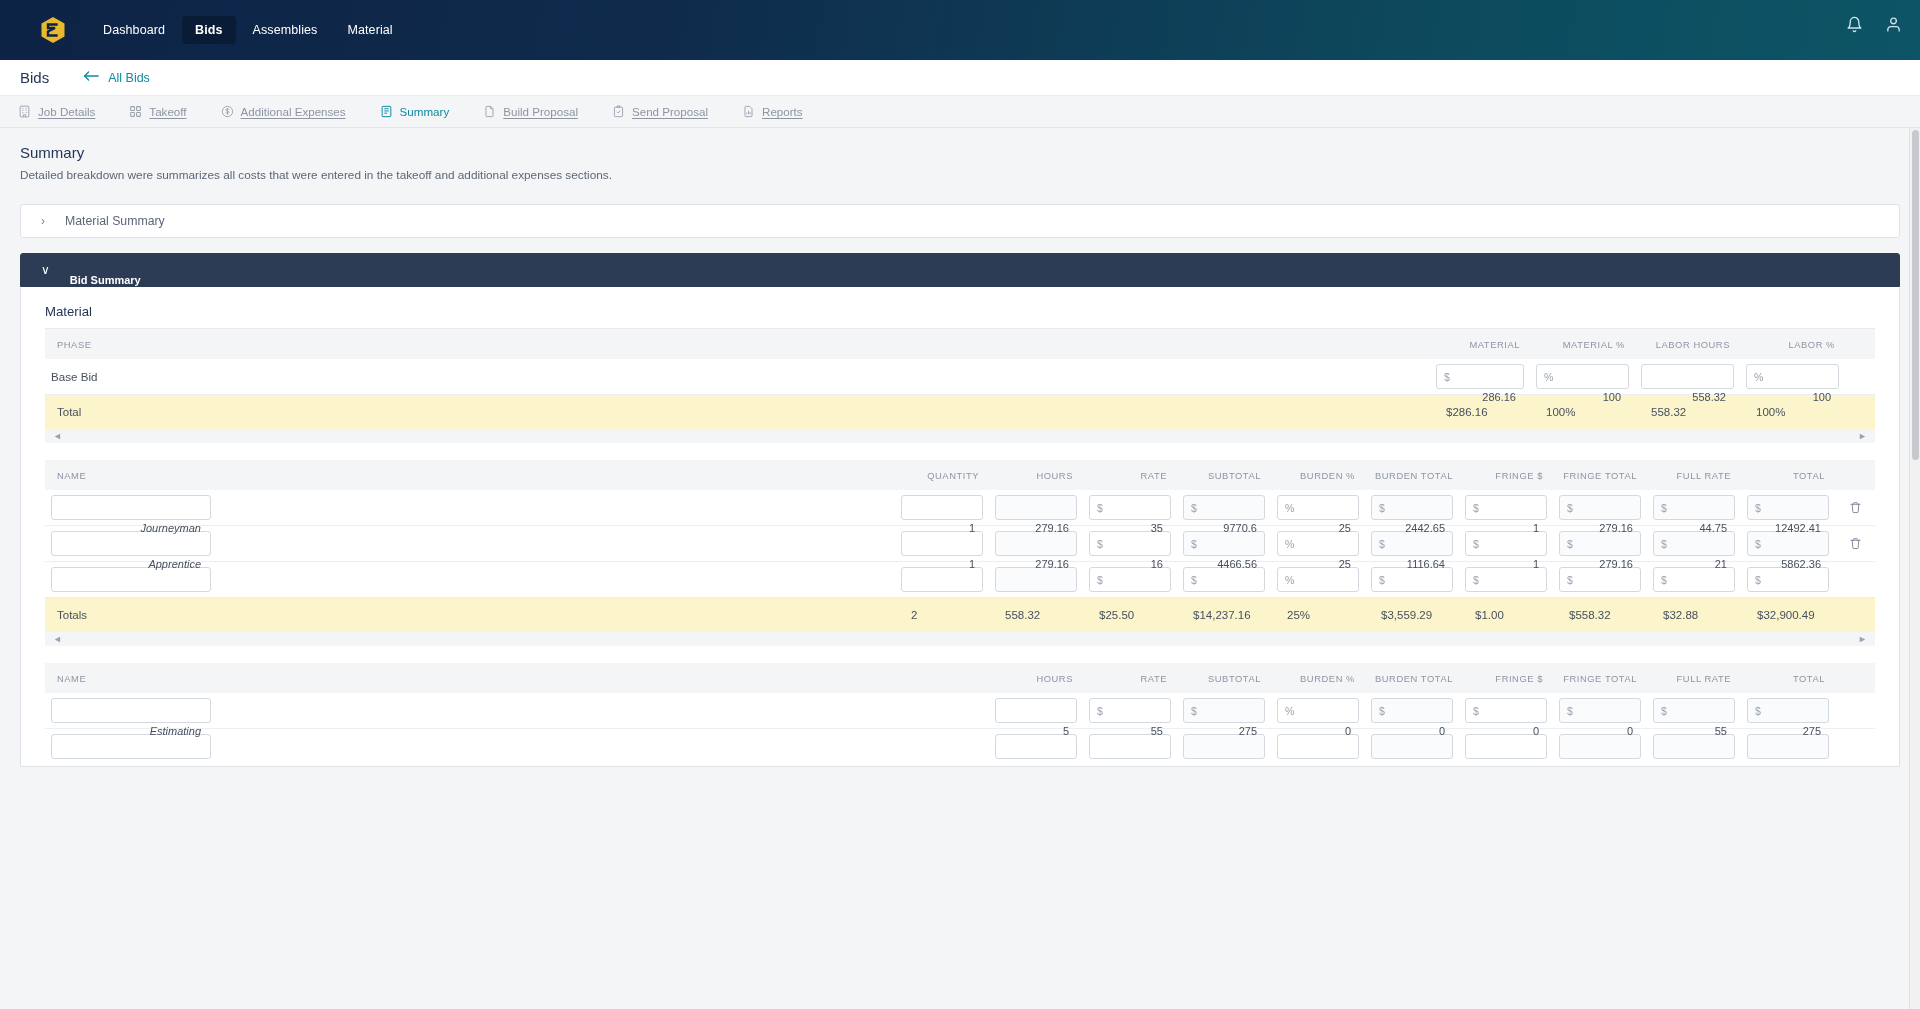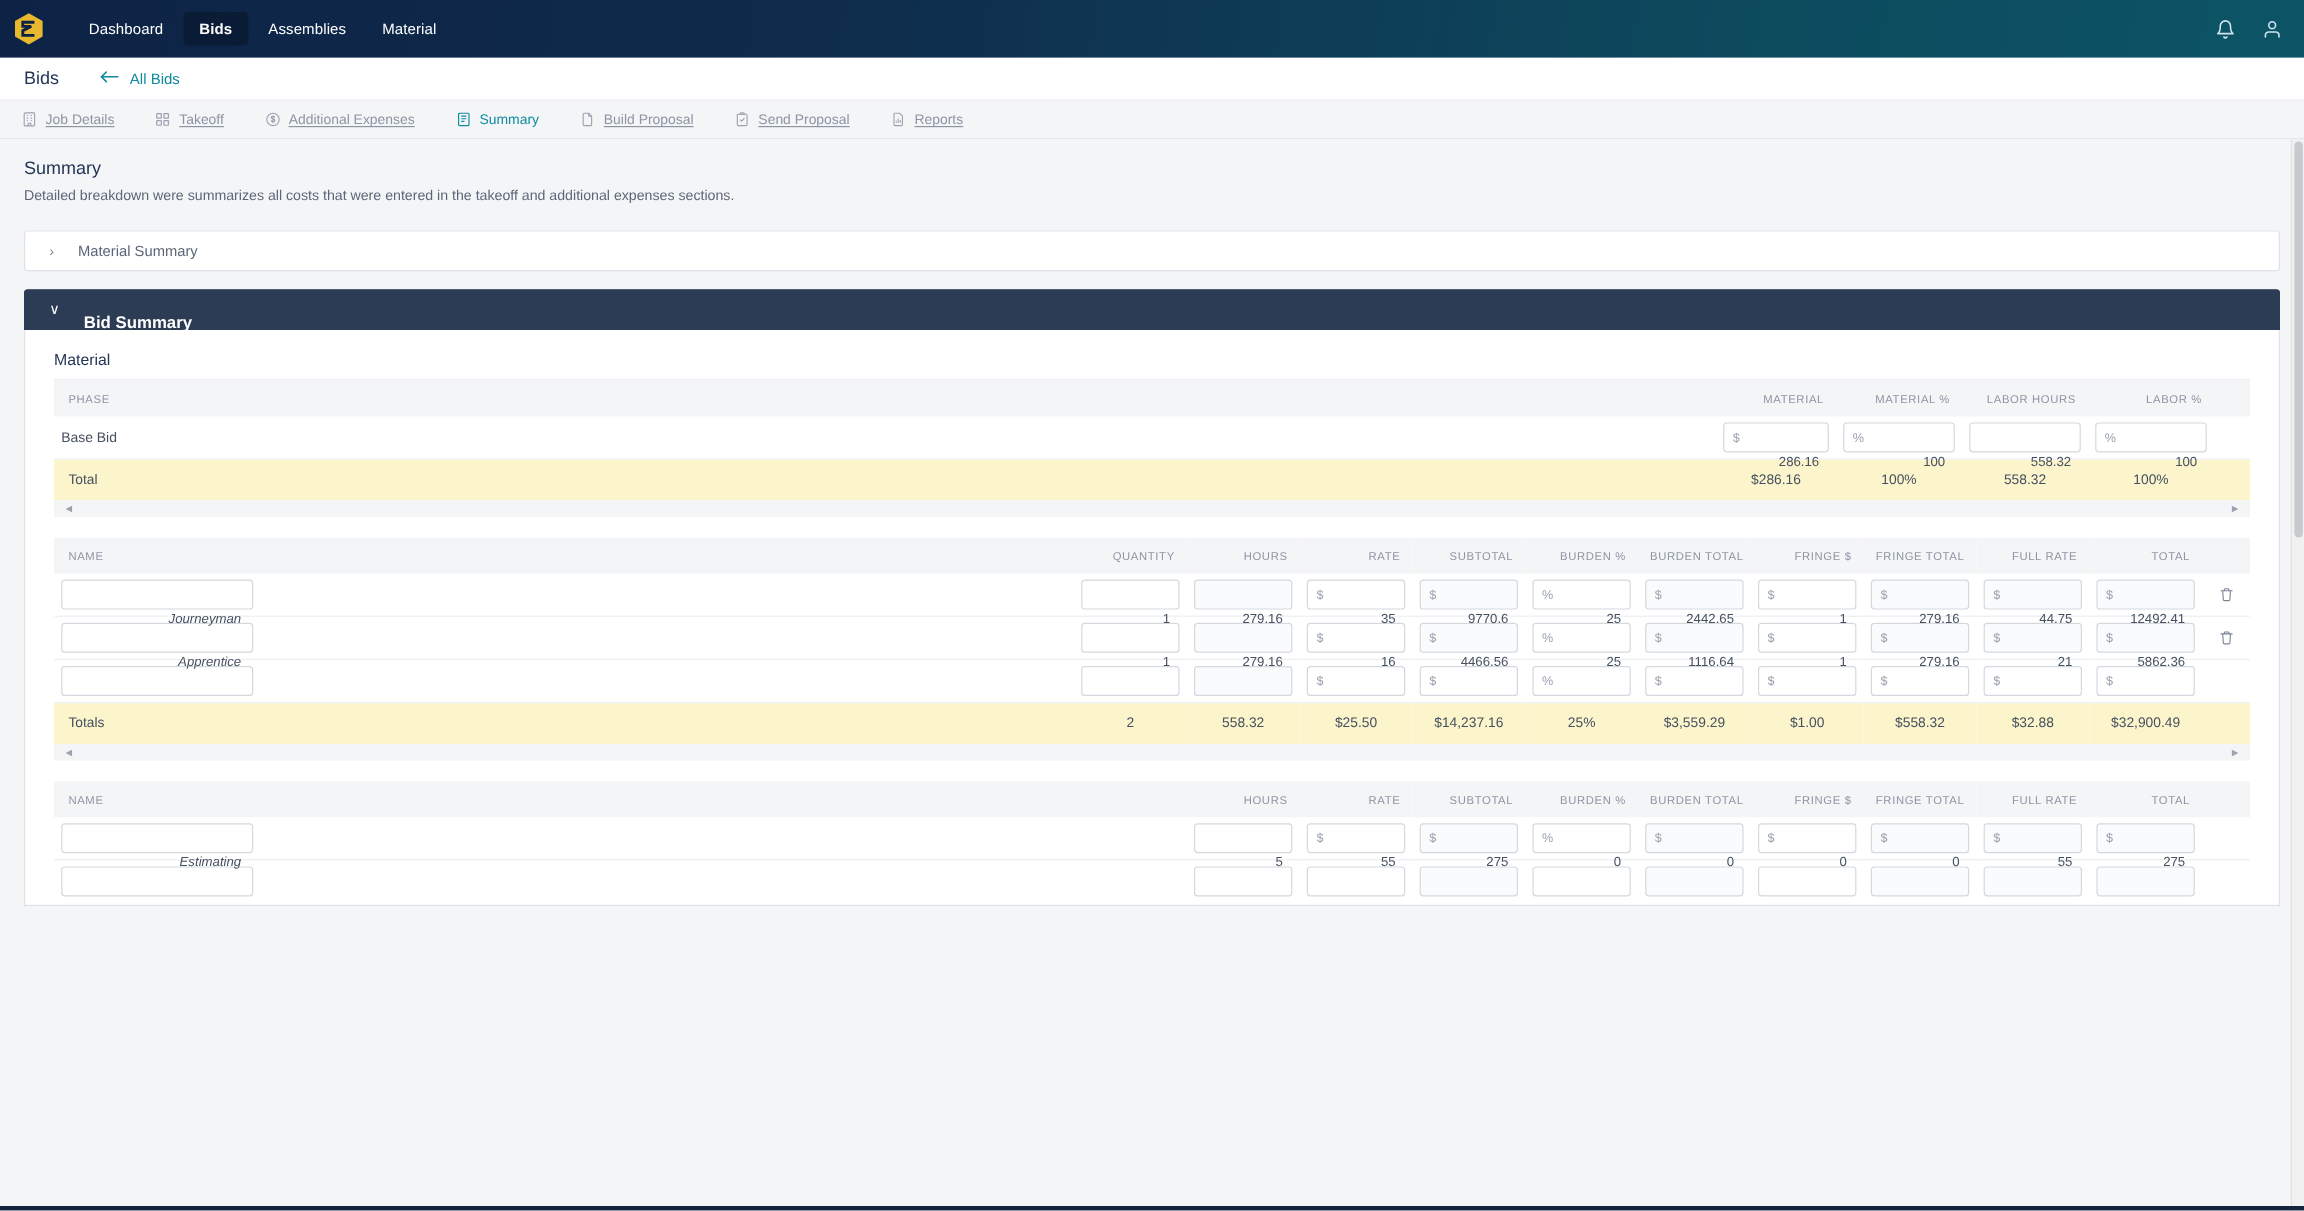--- a/index.html
+++ b/index.html
@@ -8,25 +8,25 @@
     width: 1920px;
     height: 1009px;
     overflow: hidden;
     background: #ffffff;
     font-family: "Liberation Sans", sans-serif;
     color: #303b50;
   }
 
   
   .topnav {
-    height: 48px;
+    height: 60px;
     background: linear-gradient(100deg, #0d2346 0%, #0f2b4c 35%, #0d4a5e 75%, #0c5566 100%);
     display: flex;
     align-items: center;
-    padding: 0 9px;
+    padding: 0 38px;
     position: relative;
   }
   .logo-box { width: 30px; height: 30px; display:flex; align-items:center; justify-content:center; margin-right: 22px;}
   .nav-links { display: flex; align-items: center; gap: 4px; }
   .nav-link {
     color: #ffffff;
     font-size: 12.5px;
     padding: 7px 13px;
     border-radius: 4px;
     text-decoration: none;
@@ -102,21 +102,21 @@
   .accordion .acc-label { font-size: 12.3px; color: #5c6677; }
 
   .accordion.dark {
     background: #2d3c55;
     border-color: #2d3c55;
     border-radius: 3px 3px 0 0;
     height: 34px;
     margin-bottom: 0;
   }
   .accordion.dark .caret { color: #ffffff; }
-  .accordion.dark .acc-label { color: #ffffff; font-weight: 700; font-size: 14px; margin-top: 20px; }
+  .accordion.dark .acc-label { color: #ffffff; font-weight: 700; font-size: 11px; margin-top: 20px; }
 
   .panel {
     background: #ffffff;
     border: 1px solid #dfe2e7;
     border-top: none;
     padding: 0 24px 2px 24px;
   }
 
   
   .section { padding-top: 17px; }
@@ -167,21 +167,21 @@
   .cellinput .val { flex: 1 1 auto; text-align: right; color: #46505f; font-size: 11px; margin-top: 40px; }
   .cellinput.name { padding: 0 9px; }
   .cellinput.name .val { text-align: right; font-style: italic; }
 
   .rowlabel { font-size: 11.6px; color: #46505f; padding-left: 12px; }
 
   tr.totalrow td {
     background: #fcf5cc;
     font-size: 11.5px;
     color: #46505f;
-    text-align: center;
+    text-align: left;
     padding: 11px 16px;
     border-bottom: none;
   }
   tr.totalrow td.left { text-align: left; padding-left: 12px; }
 
   .trash { display: flex; align-items: center; justify-content: center; color: #7b8494; cursor: pointer; }
 
   
   .hscroll {
     height: 14px;

